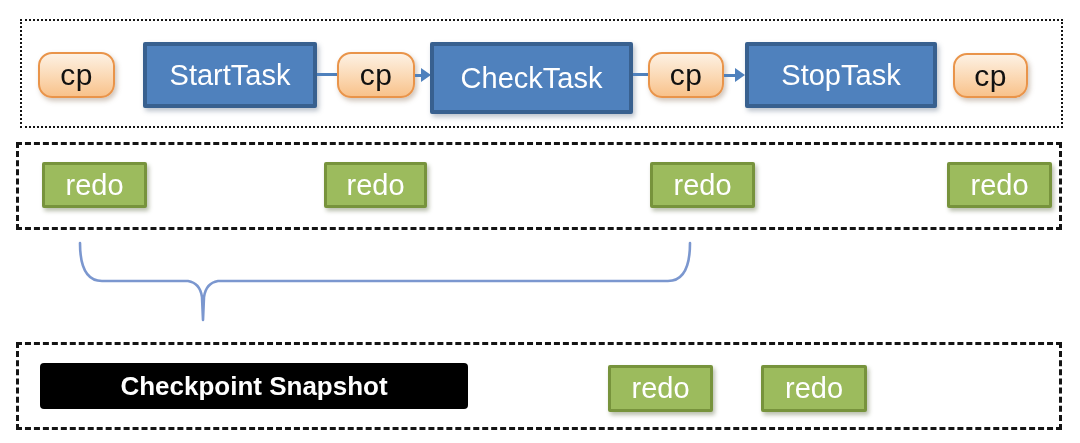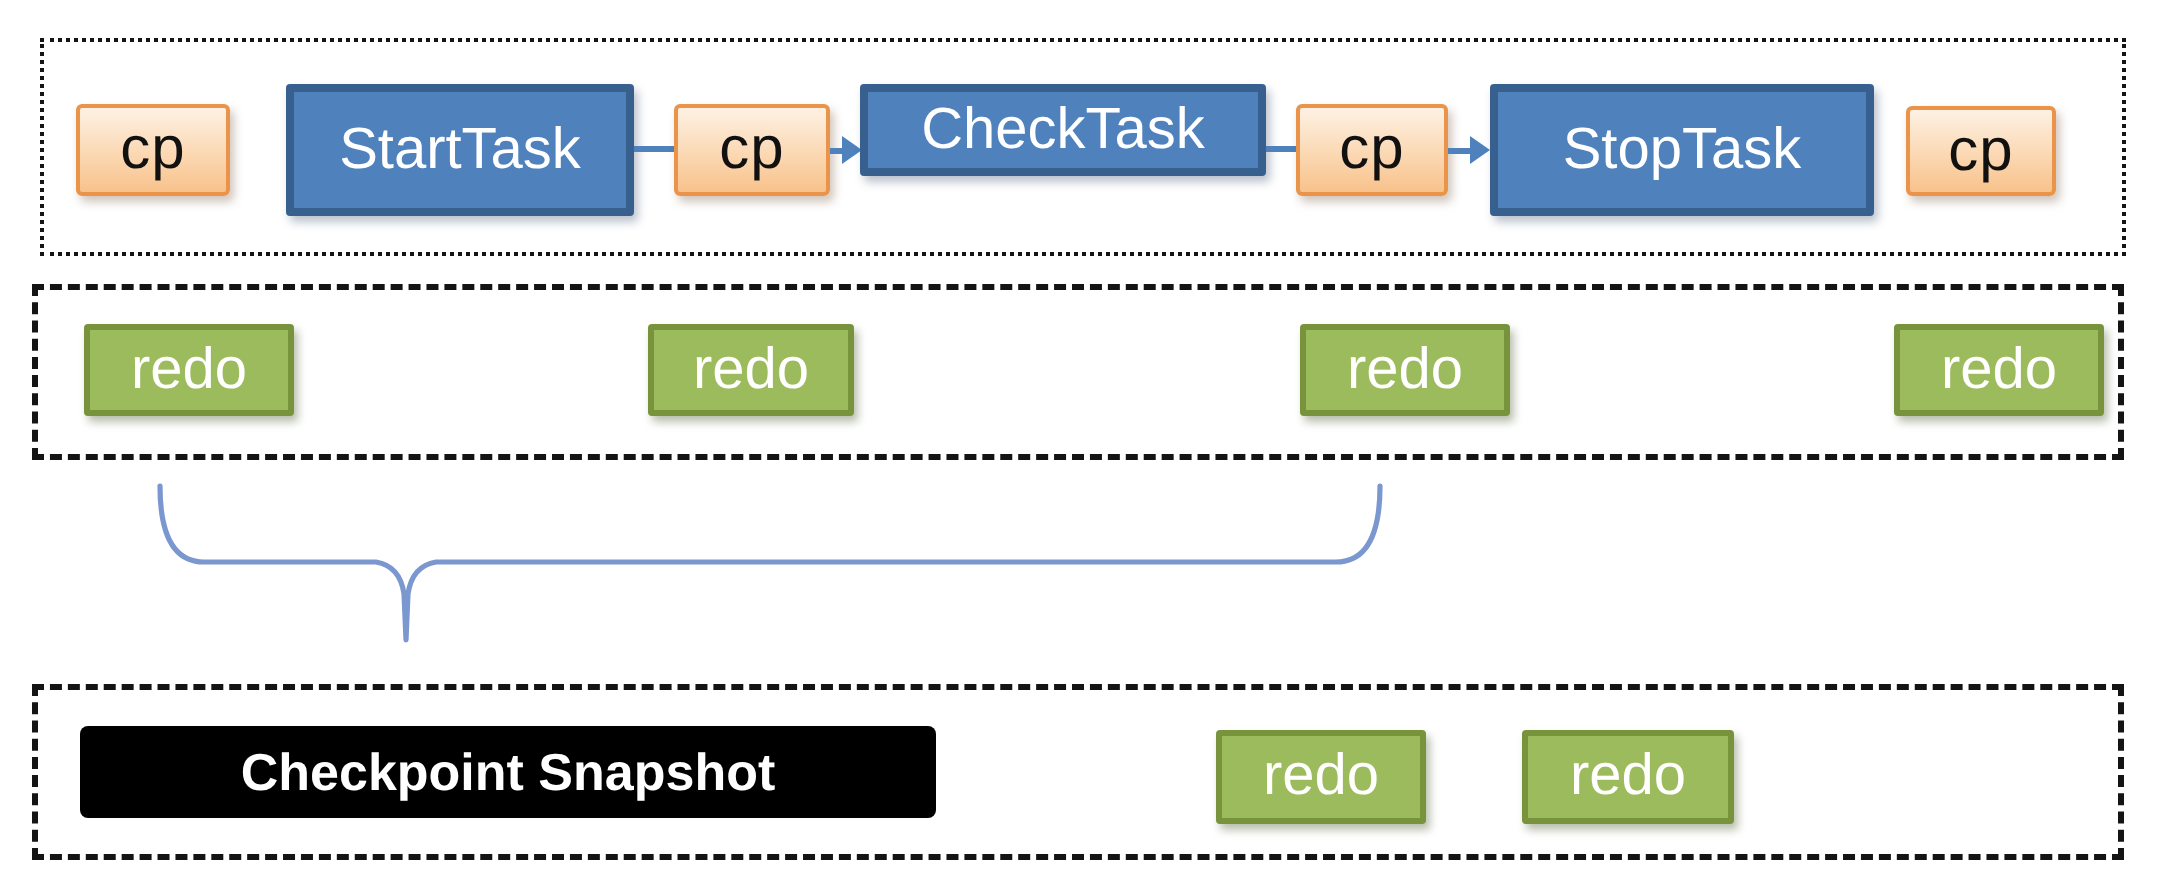--- a/index.html
+++ b/index.html
@@ -12,21 +12,21 @@
   .container.dashed{border:3px dashed #141414;}
 
   .box{position:absolute;box-sizing:border-box;display:flex;align-items:center;justify-content:center;}
 
   .cp-box{
     background:linear-gradient(180deg,#fdf2e5 0%,#fbdfc2 45%,#f9c globale 100%);
     background:linear-gradient(180deg,#fdf2e5 0%,#f9c globale 100%);
   }
   .cp-box{
     background:linear-gradient(180deg,#fdf1e3 0%,#fbd8b3 55%,#f8c28b 100%);
-    border:2.5px solid #e9944a;border-radius:3px;
+    border:2.5px solid #e9944a;border-radius:14px;
     box-shadow:2px 3px 5px rgba(120,90,60,.35);
     color:#111;font-size:30px;letter-spacing:.5px;
   }
   .task-box{
     background:#4f81bd;border:4px solid #38608f;border-radius:2px;
     box-shadow:2px 3px 5px rgba(60,80,110,.35);
     color:#fff;font-size:29px;
   }
   .redo-box{
     background:#9cbb5d;border:3.5px solid #77933c;border-radius:2px;
@@ -66,21 +66,21 @@
 
     <div class="box cp-box" style="left:315px;top:31px;width:78px;height:46px;">
       <span>cp</span>
     </div>
 
     <div class="connector-arrow" style="left:393px;top:47px;width:16px;">
       <span class="shaft" style="width:7px;"></span>
       <span class="head" style="left:6px;"></span>
     </div>
 
-    <div class="box task-box" style="left:408px;top:21px;width:203px;height:46px;">
+    <div class="box task-box" style="left:408px;top:21px;width:203px;height:72px;">
       <span>CheckTask</span>
     </div>
 
     <div class="connector-line" style="left:611px;top:52px;width:16px;"></div>
 
     <div class="box cp-box" style="left:626px;top:31px;width:76px;height:46px;">
       <span>cp</span>
     </div>
 
     <div class="connector-arrow" style="left:702px;top:47px;width:21px;">

